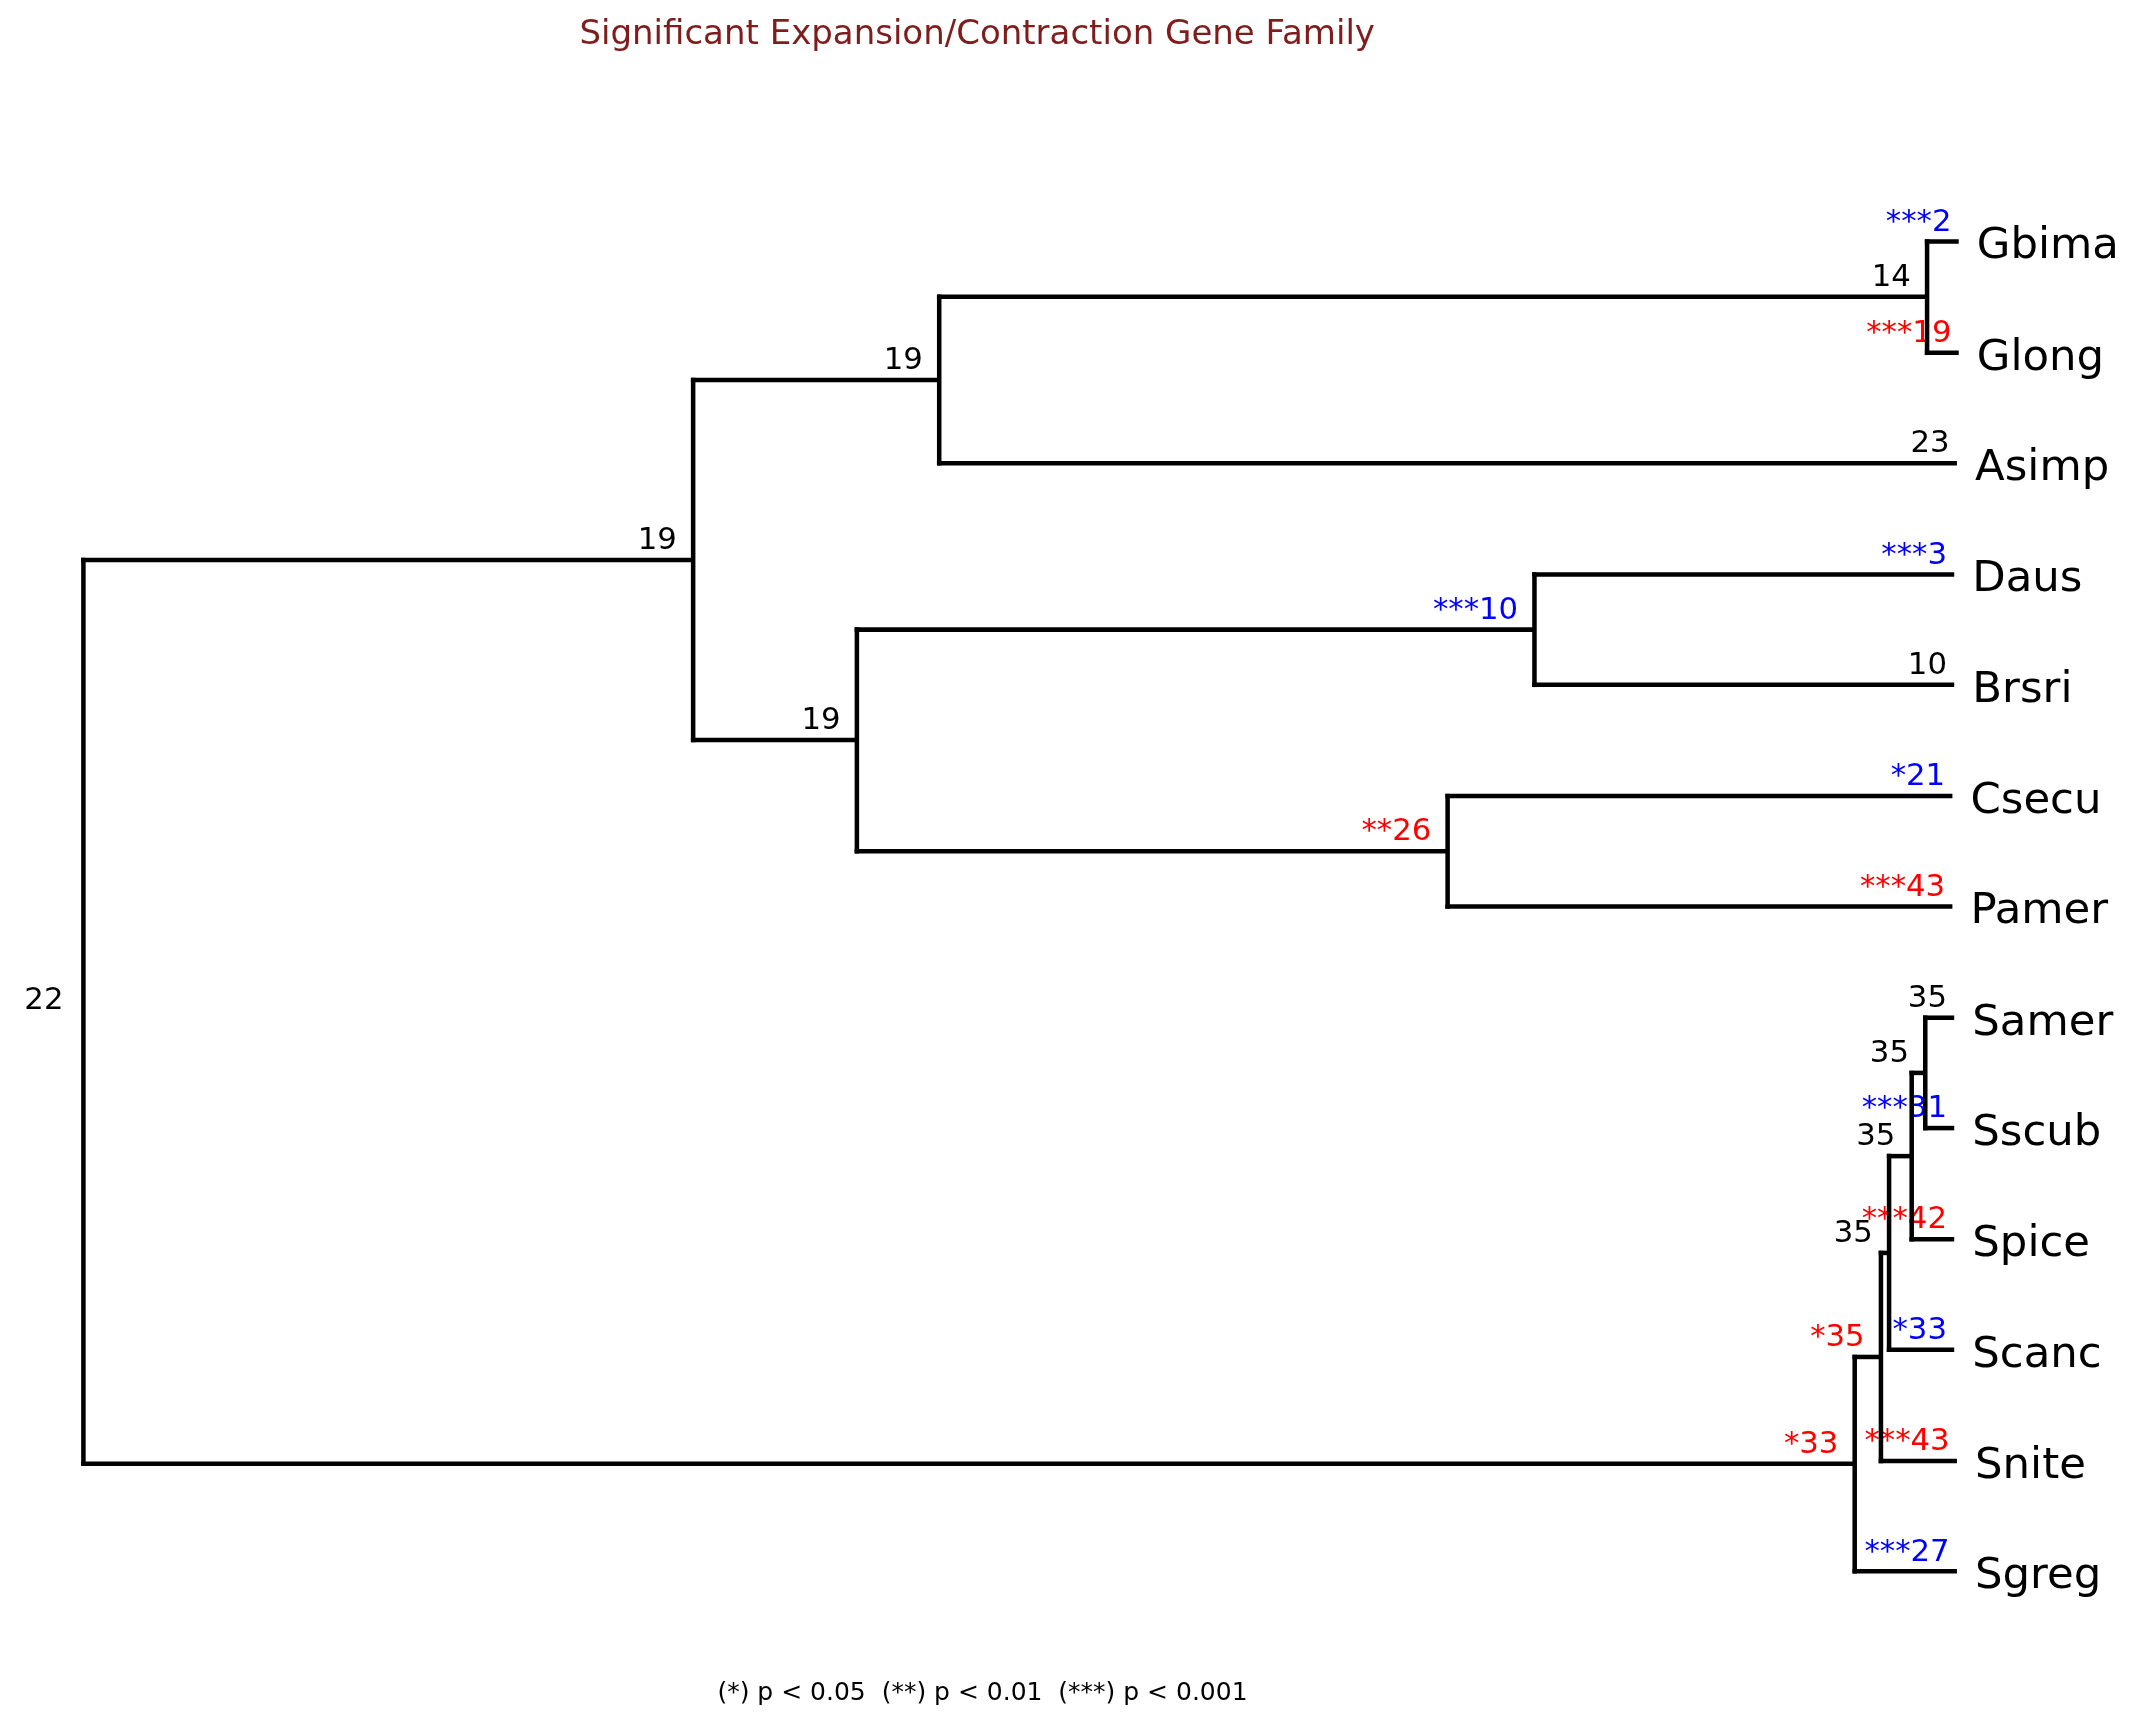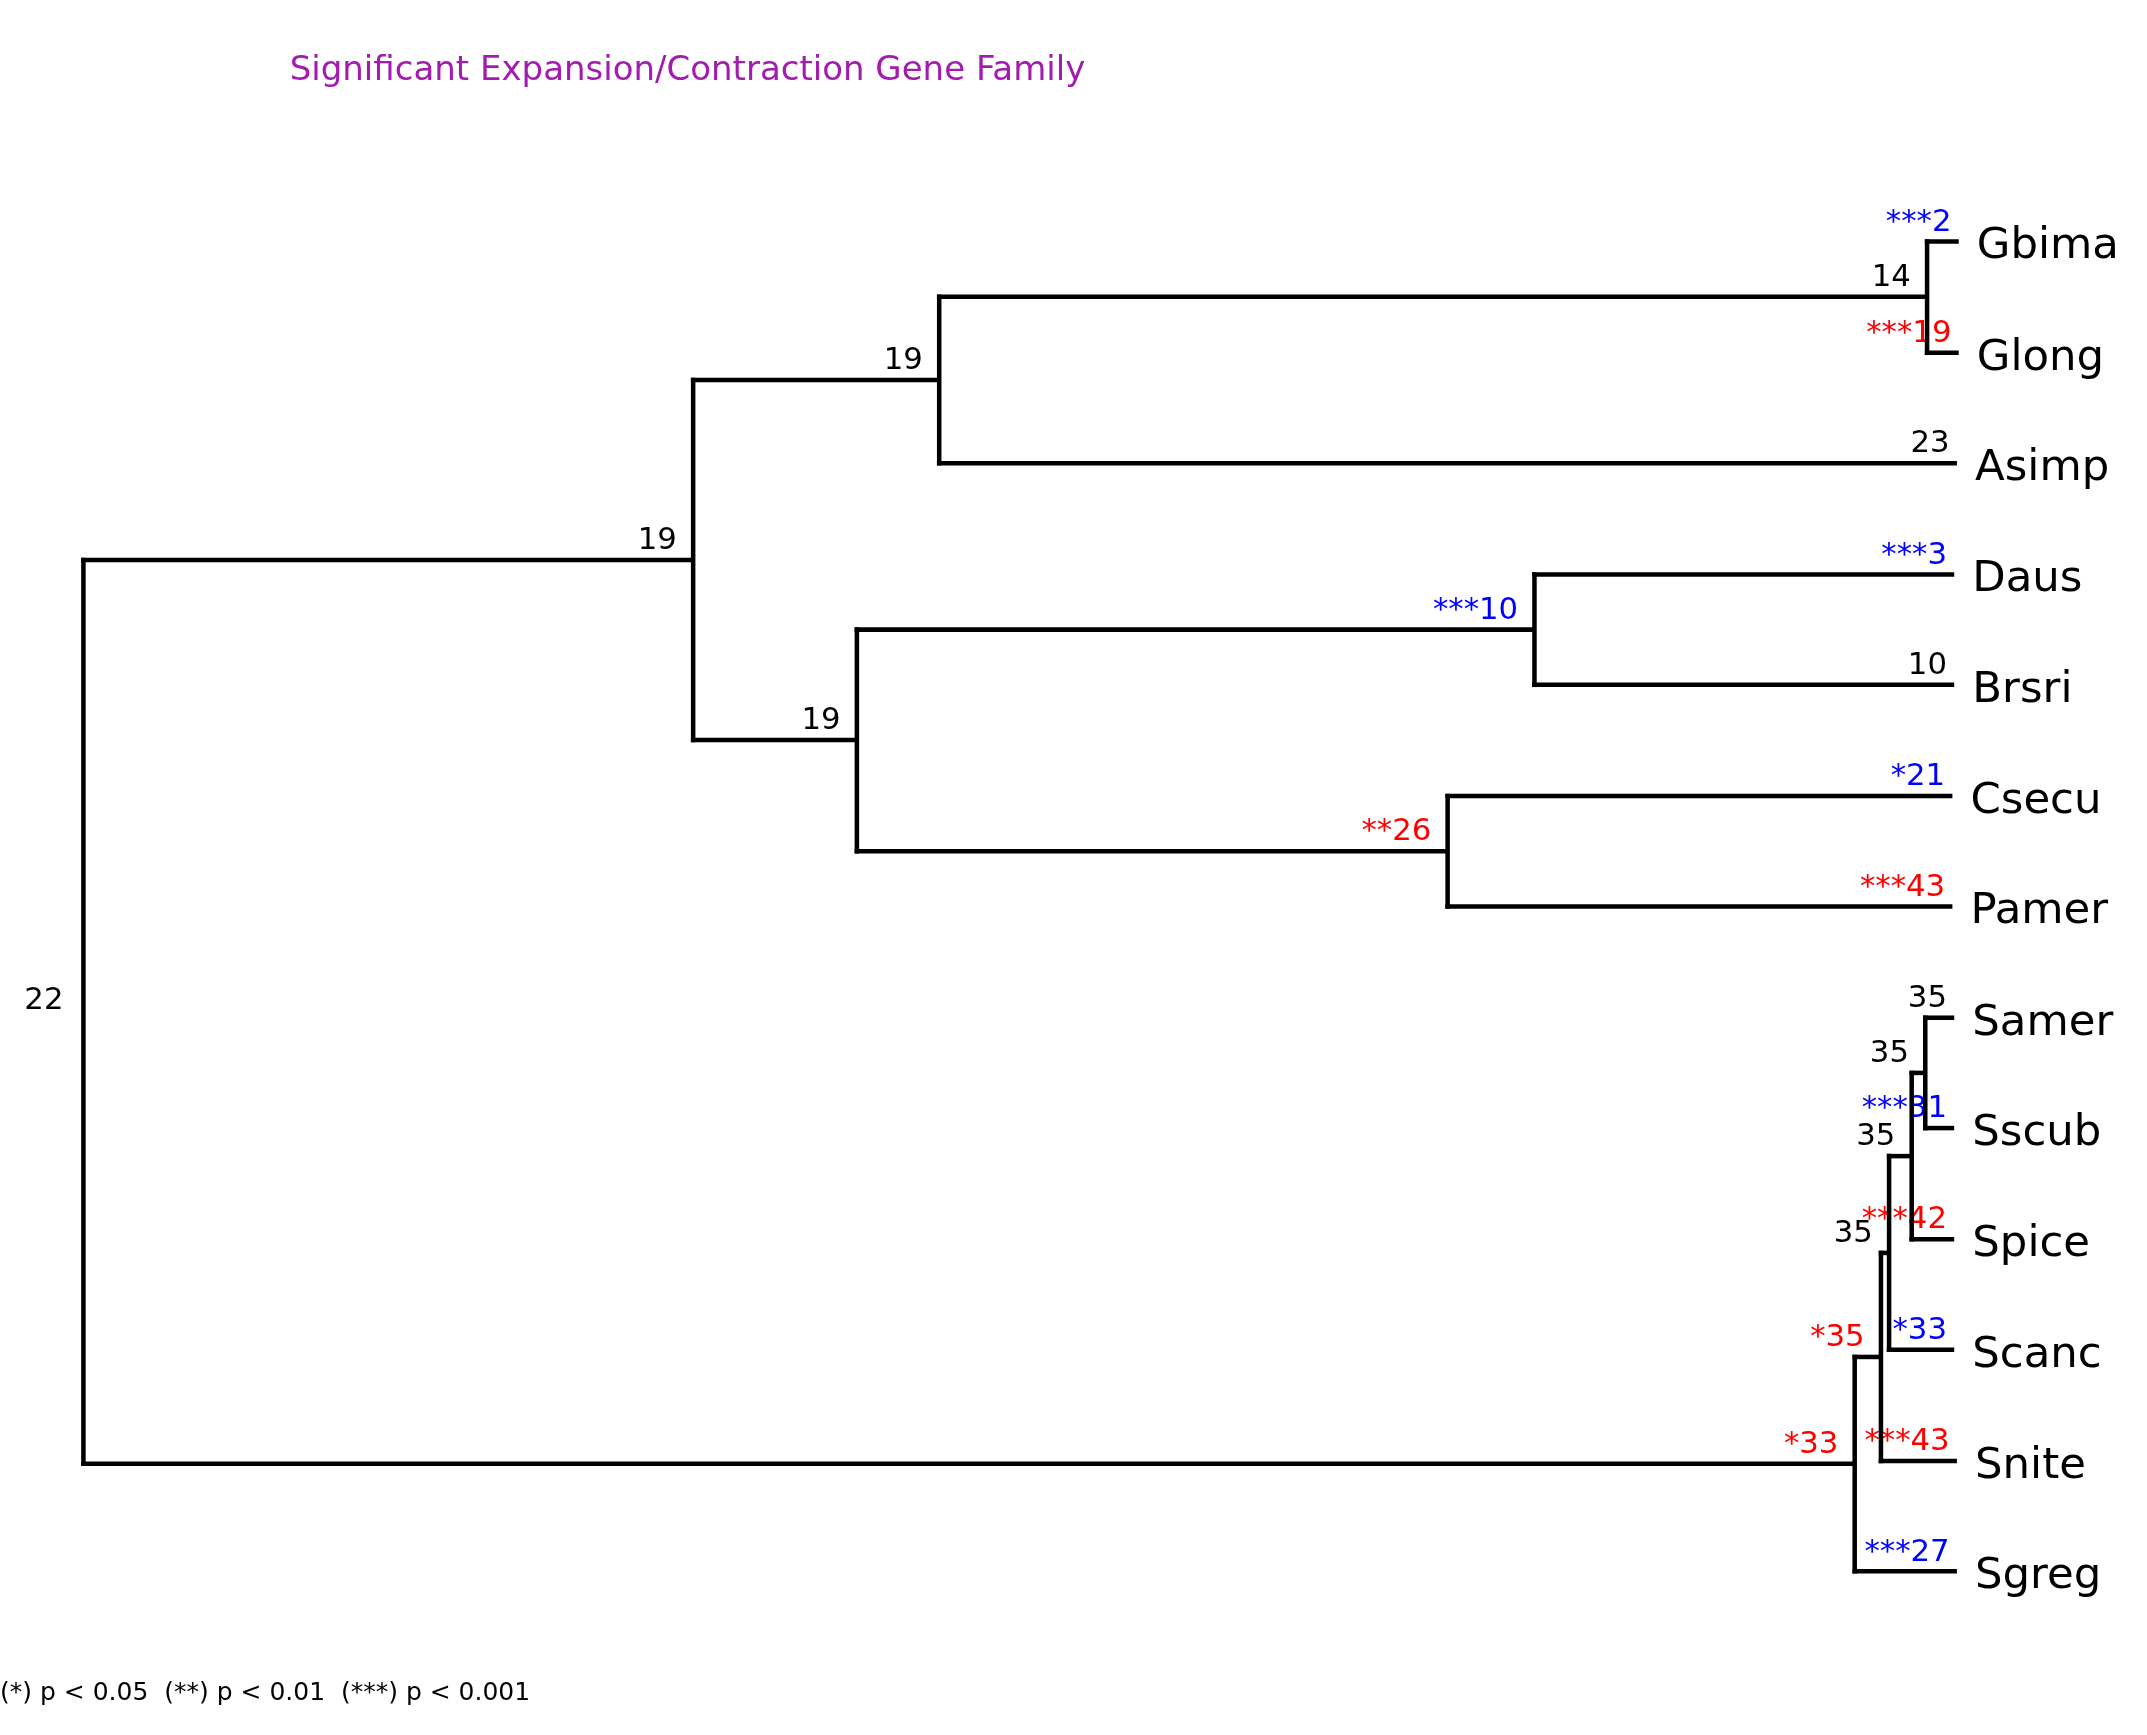--- a/index.html
+++ b/index.html
@@ -1,20 +1,20 @@
 <!DOCTYPE html>
 <html style="font-size:14.5px"><head>
 <meta charset="utf-8">
 <style>
   html,body{margin:0;padding:0;background:#ffffff;}
   .canvas{position:relative;width:2148px;height:1736px;background:#ffffff;
           font-family:"DejaVu Sans","Liberation Sans",sans-serif;overflow:hidden;}
-  .title-block{position:absolute;top:11px;left:0;width:1375px;text-align:center;color:#a21caf;margin-top:36px;}
+  .title-block{position:absolute;top:11px;left:0;width:1375px;text-align:right;color:#7f1d1d;}
   .title-line{font-size:34px;line-height:42px;white-space:nowrap;}
-  .legend{position:absolute;top:1677px;left:0;width:1965px;text-align:left;
+  .legend{position:absolute;top:1677px;left:0;width:1965px;text-align:center;
           font-size:25px;color:#000;white-space:pre;}
   svg.tree{position:absolute;left:0;top:0;}
   text{font-family:"DejaVu Sans","Liberation Sans",sans-serif;}
 </style>
 </head>
 <body>
 
 <div class="canvas">
   <div class="title-block">
     <div class="title-line">Significant Expansion/Contraction Gene Family</div>

